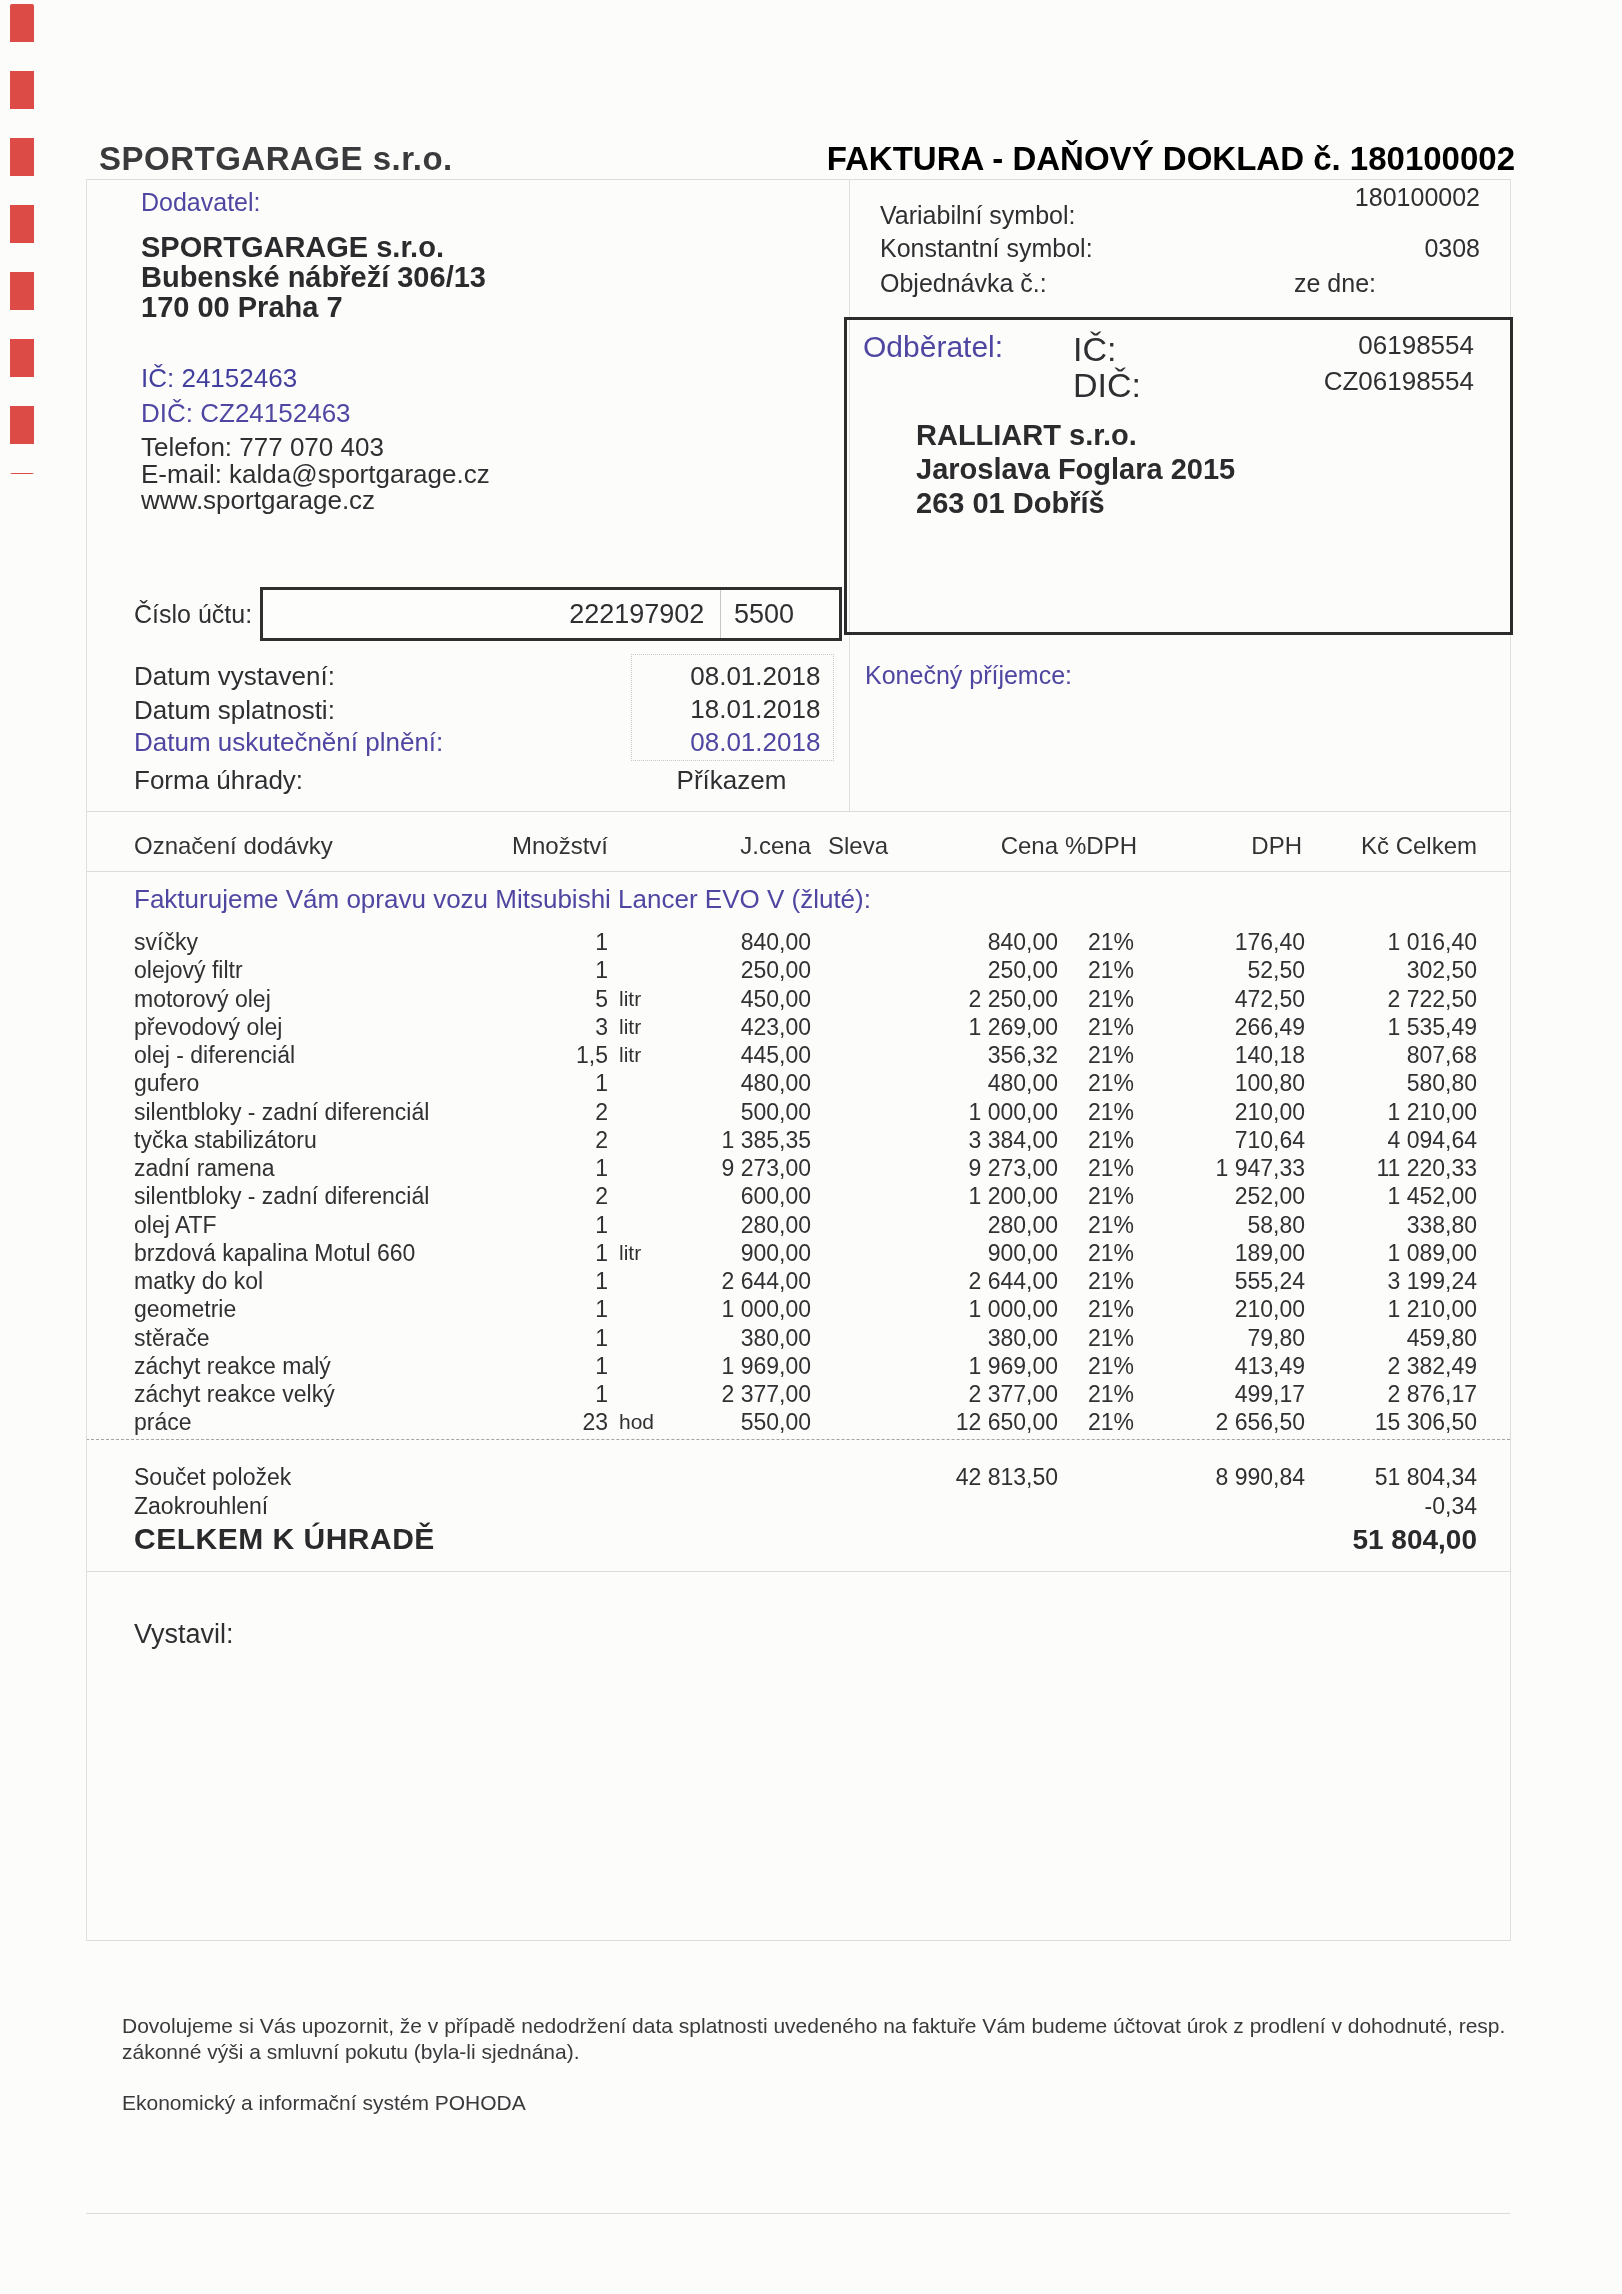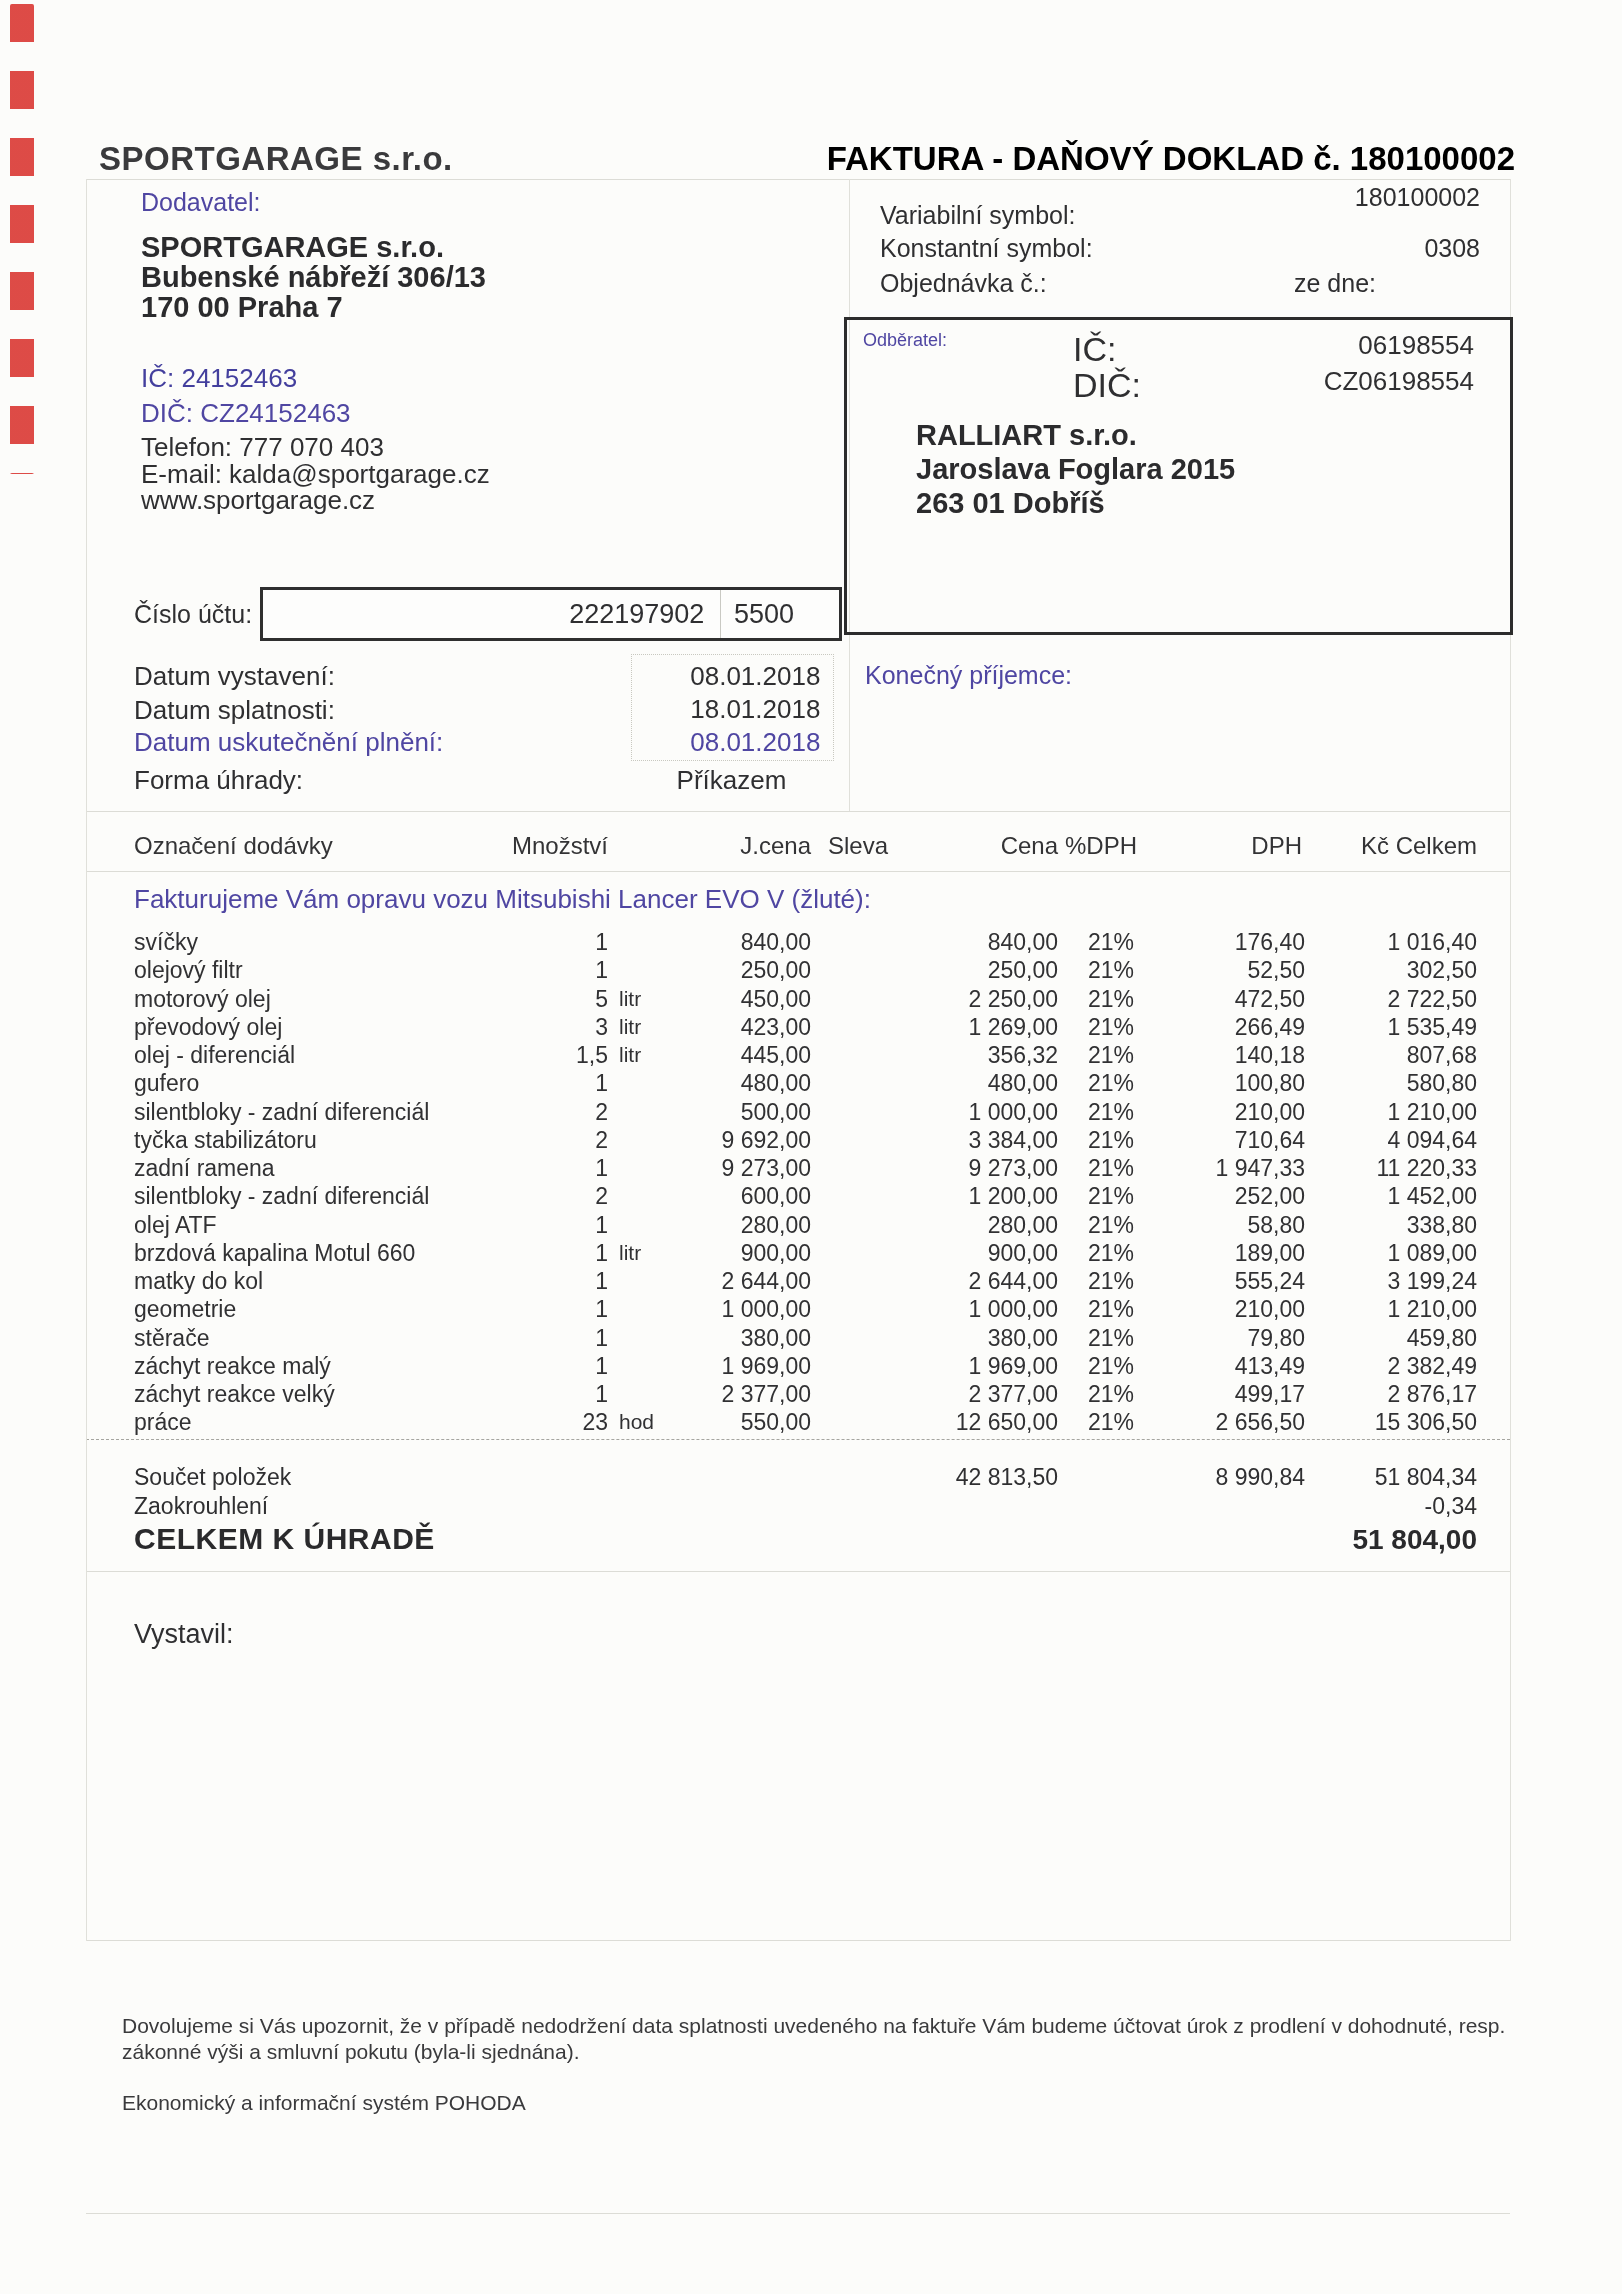--- a/index.html
+++ b/index.html
@@ -23,21 +23,21 @@
   .h-right{right:107px;top:140px;font-size:33px;font-weight:bold;color:#000000;}
   .lbl-purple{color:#4f46a2;}
   .lbl-navy{color:#433f9d;}
   .sup-label{left:141px;top:188px;font-size:25px;}
   .sup-name{left:141px;top:232px;font-size:29px;font-weight:bold;line-height:30px;color:#2b2b2d;white-space:pre-line;}
   .sup-line{left:141px;font-size:26px;}
   .sym-label{left:880px;font-size:25px;}
   .sym-value{right:142px;font-size:25px;text-align:right;}
   .zedne{right:246px;top:269px;font-size:25px;}
   .cust-box{position:absolute;left:844px;top:317px;width:663px;height:312px;border:3.8px solid #2c2c2c;background:transparent;}
-  .cust-label{left:863px;top:330px;font-size:18px;}
+  .cust-label{left:863px;top:330px;font-size:30px;}
   .cust-ic{left:1073px;font-size:34px;}
   .cust-icv{right:148px;font-size:26px;text-align:right;}
   .cust-name{left:916px;top:418px;font-size:29px;font-weight:bold;line-height:34px;color:#2b2b2d;white-space:pre-line;}
   .acct-label{left:134px;top:600px;font-size:25px;}
   .acct-box{position:absolute;left:260px;top:587px;width:576px;height:48px;border:3.8px solid #2f2f2f;display:flex;align-items:center;background:#fdfdfc;}
   .acct-num{flex:1;text-align:right;padding-right:15.3px;font-size:27px;}
   .acct-div{align-self:stretch;border-left:1.9px solid #c9c9c3;}
   .acct-code{width:105px;padding-left:13.4px;font-size:27px;}
   .date-label{left:134px;font-size:26px;}
   .date-valbox{position:absolute;left:633px;width:197px;height:33px;text-align:right;}
@@ -215,21 +215,21 @@
         <span class="c-jcena">500,00</span>
         <span class="c-cena">1 000,00</span>
         <span class="c-pct">21%</span>
         <span class="c-dph">210,00</span>
         <span class="c-total">1 210,00</span>
       </div>
       <div class="item-row" style="top: 1127px;">
         <span class="c-name">tyčka stabilizátoru</span>
         <span class="c-qty">2</span>
         <span class="c-unit"></span>
-        <span class="c-jcena">9 692,00</span>
+        <span class="c-jcena">1 385,35</span>
         <span class="c-cena">3 384,00</span>
         <span class="c-pct">21%</span>
         <span class="c-dph">710,64</span>
         <span class="c-total">4 094,64</span>
       </div>
       <div class="item-row" style="top: 1155px;">
         <span class="c-name">zadní ramena</span>
         <span class="c-qty">1</span>
         <span class="c-unit"></span>
         <span class="c-jcena">9 273,00</span>

